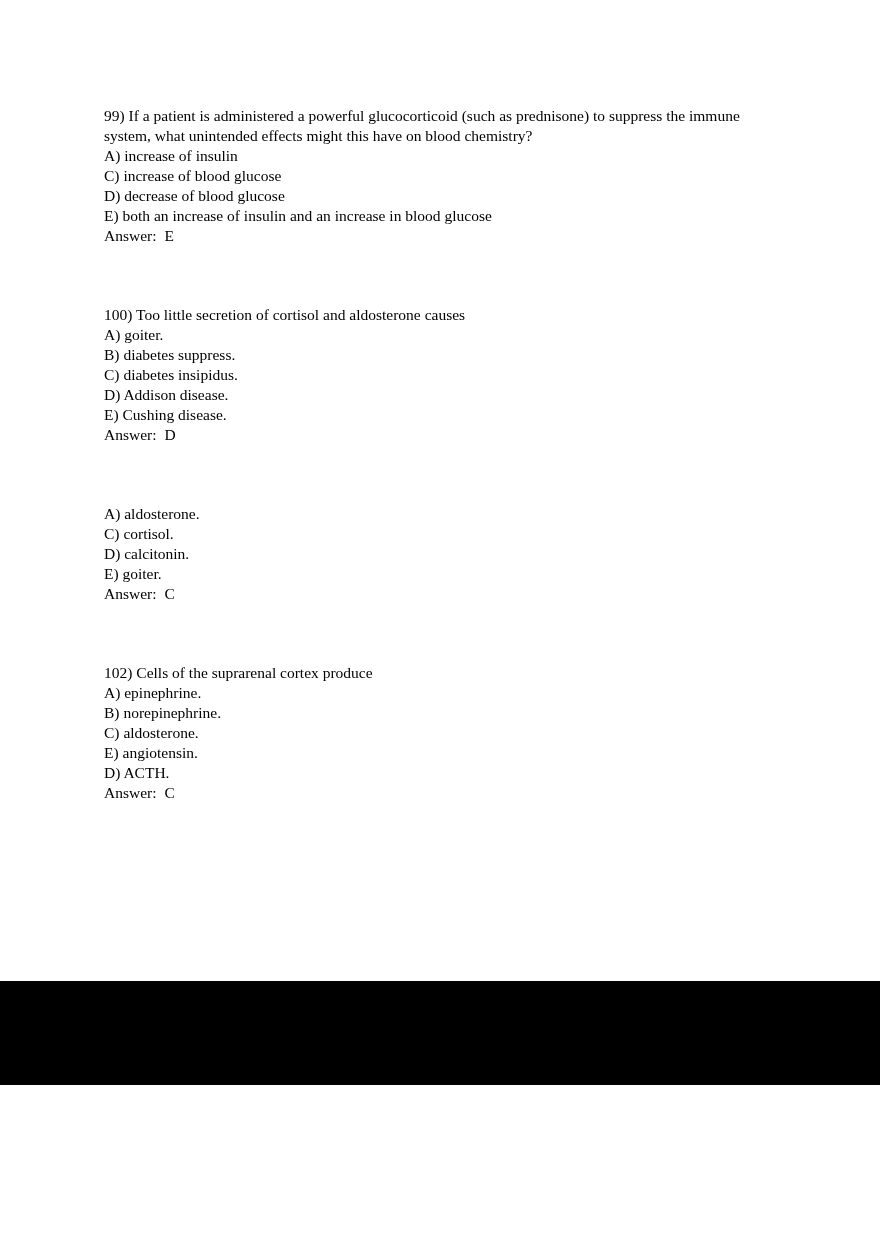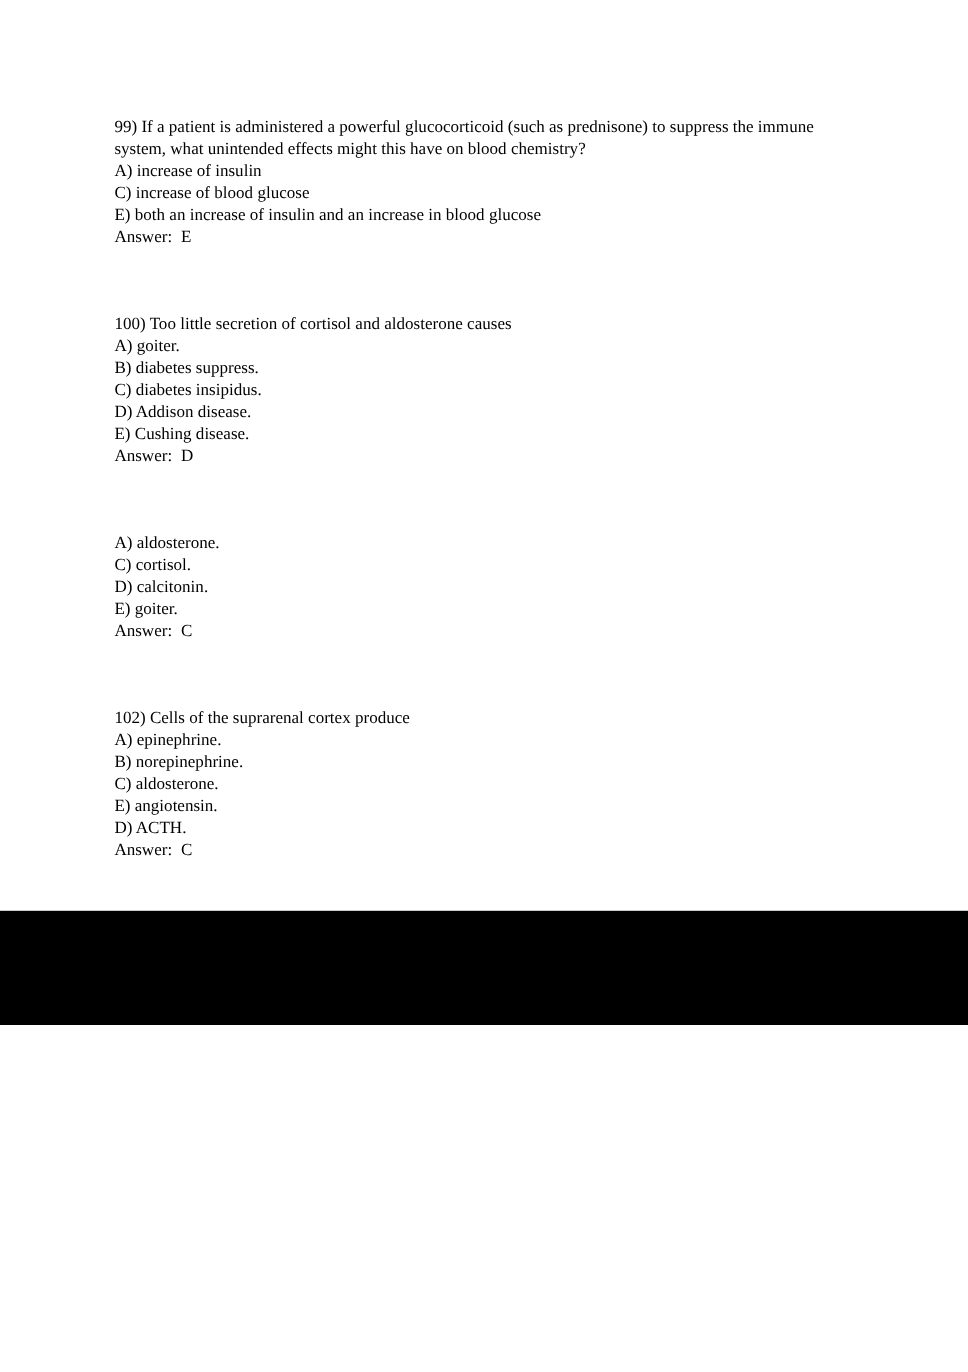--- a/index.html
+++ b/index.html
@@ -3,21 +3,21 @@
 <meta charset="utf-8">
 <style>
   html, body {
     margin: 0;
     padding: 0;
     background: #ffffff;
   }
   .page {
     position: relative;
     width: 880px;
-    height: 932px;
+    height: 1085px;
     background: #ffffff;
     overflow: hidden;
     font-family: "Liberation Serif", "DejaVu Serif", serif;
     font-size: 15.5px;
     line-height: 20px;
     color: #000000;
   }
   .content {
     position: absolute;
     top: 106px;
@@ -46,20 +46,21 @@
 </head>
 <body>
 
 <div class="page">
   <div class="content">
 
     <div class="question">
       <div class="q-line"><span>99)</span> <span>If a patient is administered a powerful glucocorticoid (such as prednisone) to suppress the immune system, what unintended effects might this have on blood chemistry?</span></div>
       <div class="opt">A) increase of insulin</div>
       <div class="opt">C) increase of blood glucose</div>
+      <div class="opt">D) decrease of blood glucose</div>
       <div class="opt">E) both an increase of insulin and an increase in blood glucose</div>
       <div class="ans"><span>Answer:</span><span class="ans-letter">E</span></div>
     </div>
 
     <div class="question">
       <div class="q-line"><span>100)</span> <span>Too little secretion of cortisol and aldosterone causes</span></div>
       <div class="opt">A) goiter.</div>
       <div class="opt">B) diabetes suppress.</div>
       <div class="opt">C) diabetes insipidus.</div>
       <div class="opt">D) Addison disease.</div>

